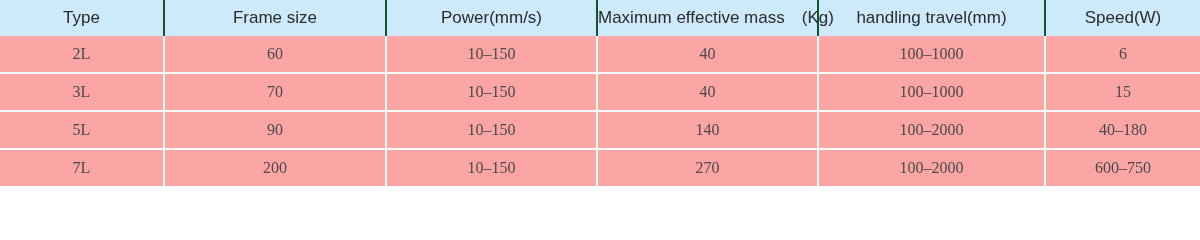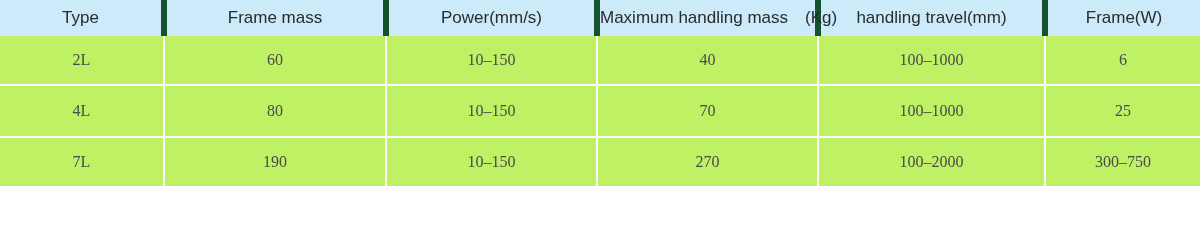--- a/index.html
+++ b/index.html
@@ -26,30 +26,30 @@
     background: #cdeafa;
     color: #2b2b2b;
     font-family: "Liberation Sans", sans-serif;
     font-weight: 400;
     font-size: 17px;
     height: 36px;
     line-height: 36px;
     padding: 0;
     text-align: center;
     vertical-align: middle;
-    border-right: 6px solid #14532d;
+    border-right: 2px solid #14532d;
     white-space: nowrap;
   }
   #spec-table thead th:last-child {
     border-right: none;
   }
 
   
   #spec-table tbody td {
-    background: #bef264;
+    background: #fca5a5;
     color: #4a4a4a;
     font-family: "Liberation Serif", serif;
     font-size: 16px;
     height: 25px;
     padding: 0;
     text-align: center;
     vertical-align: middle;
     border-right: 2px solid #fafafa;
     border-bottom: 2px solid #fbfbfb;
     white-space: nowrap;
@@ -77,46 +77,54 @@
     <col class="col-type">
     <col class="col-frame">
     <col class="col-speed">
     <col class="col-mass">
     <col class="col-travel">
     <col class="col-power">
   </colgroup>
   <thead>
     <tr>
       <th>Type</th>
-      <th>Frame mass</th>
+      <th>Frame size</th>
       <th>Power(mm/s)</th>
-      <th>Maximum handling mass　(Kg)</th>
+      <th>Maximum effective mass　(Kg)</th>
       <th>handling travel(mm)</th>
-      <th>Frame(W)</th>
+      <th>Speed(W)</th>
     </tr>
   </thead>
   <tbody>
     <tr>
       <td>2L</td>
       <td>60</td>
       <td>10–150</td>
       <td>40</td>
       <td>100–1000</td>
       <td>6</td>
     </tr>
     <tr>
-      <td>4L</td>
-      <td>80</td>
+      <td>3L</td>
+      <td>70</td>
       <td>10–150</td>
-      <td>70</td>
+      <td>40</td>
       <td>100–1000</td>
-      <td>25</td>
+      <td>15</td>
+    </tr>
+    <tr>
+      <td>5L</td>
+      <td>90</td>
+      <td>10–150</td>
+      <td>140</td>
+      <td>100–2000</td>
+      <td>40–180</td>
     </tr>
     <tr>
       <td>7L</td>
-      <td>190</td>
+      <td>200</td>
       <td>10–150</td>
       <td>270</td>
       <td>100–2000</td>
-      <td>300–750</td>
+      <td>600–750</td>
     </tr>
   </tbody>
 </table>
 
 </body></html>

